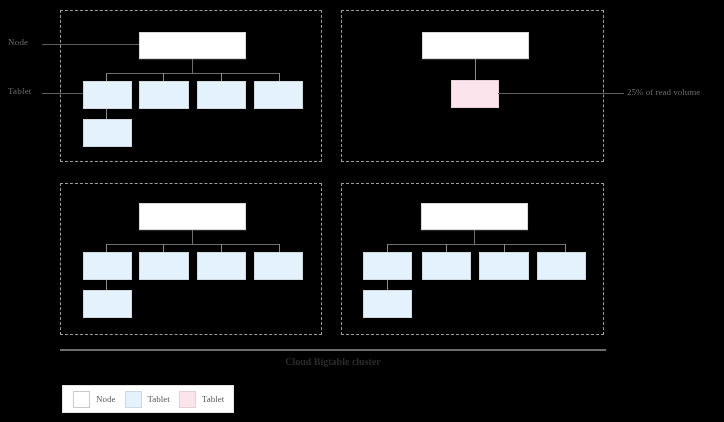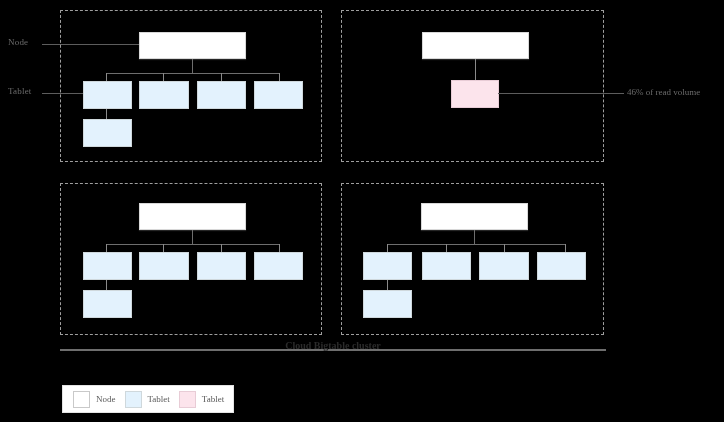--- a/index.html
+++ b/index.html
@@ -77,21 +77,21 @@
   <div class="quad" style="left:341px;top:10px;width:263px;height:152px;">
 
     <div class="node-box" style="left:80px;top:21px;width:107px;height:27px;"></div>
 
     <div class="conn v thin" style="left:133px;top:48px;height:21px;"></div>
 
     <div class="tablet-box pink" style="left:109px;top:69px;width:48px;height:28px;"></div>
   </div>
 
   <div class="leader" style="left:498px;top:93px;width:126px;"></div>
-  <div class="annot" style="left:627px;top:87px;">46% of read volume</div>
+  <div class="annot" style="left:627px;top:87px;">25% of read volume</div>
 
   <div class="quad" style="left:60px;top:183px;width:262px;height:152px;">
 
     <div class="node-box" style="left:78px;top:19px;width:107px;height:27px;"></div>
 
     <div class="conn v" style="left:131px;top:46px;height:14px;"></div>
     <div class="conn h" style="left:45px;top:60px;width:173px;"></div>
 
     <div class="conn v thin" style="left:45px;top:60px;height:8px;"></div>
     <div class="conn v thin" style="left:102px;top:60px;height:8px;"></div>
@@ -122,21 +122,21 @@
     <div class="tablet-box" style="left:21px;top:68px;width:49px;height:28px;"></div>
     <div class="tablet-box" style="left:80px;top:68px;width:49px;height:28px;"></div>
     <div class="tablet-box" style="left:137px;top:68px;width:50px;height:28px;"></div>
     <div class="tablet-box" style="left:195px;top:68px;width:49px;height:28px;"></div>
 
     <div class="conn v thin" style="left:45px;top:96px;height:10px;"></div>
     <div class="tablet-box" style="left:21px;top:106px;width:49px;height:28px;"></div>
   </div>
 
   <div class="divider" style="left:60px;top:349px;width:546px;"></div>
-  <div class="cluster-caption" style="left:60px;top:340px;width:546px;">Cloud Bigtable cluster</div>
+  <div class="cluster-caption" style="left:60px;top:356px;width:546px;">Cloud Bigtable cluster</div>
 
   <div class="legend" style="left:62px;top:385px;width:172px;height:28px;">
 
     <div class="legend-item">
       <span class="legend-swatch"></span>
       <span class="legend-text">Node</span>
     </div>
 
     <div class="legend-item">
       <span class="legend-swatch blue"></span>

